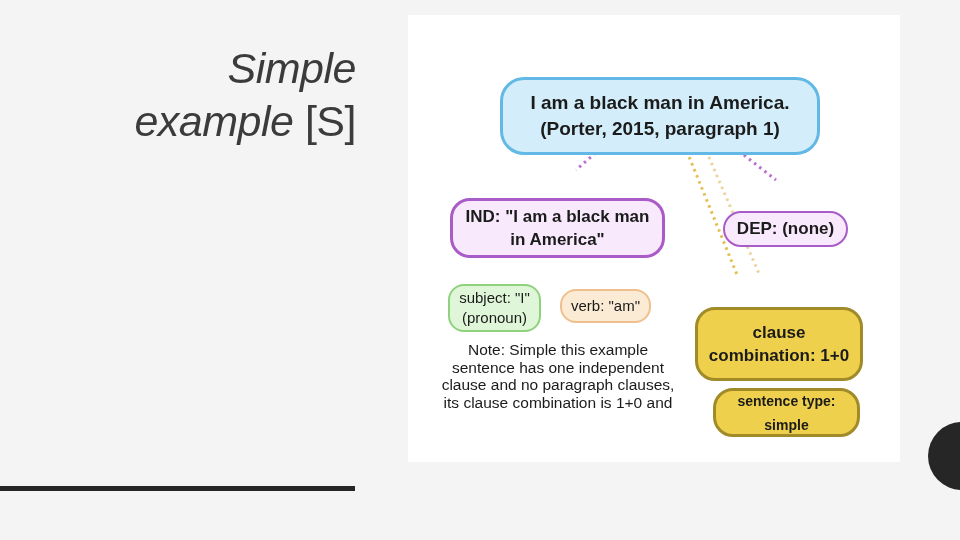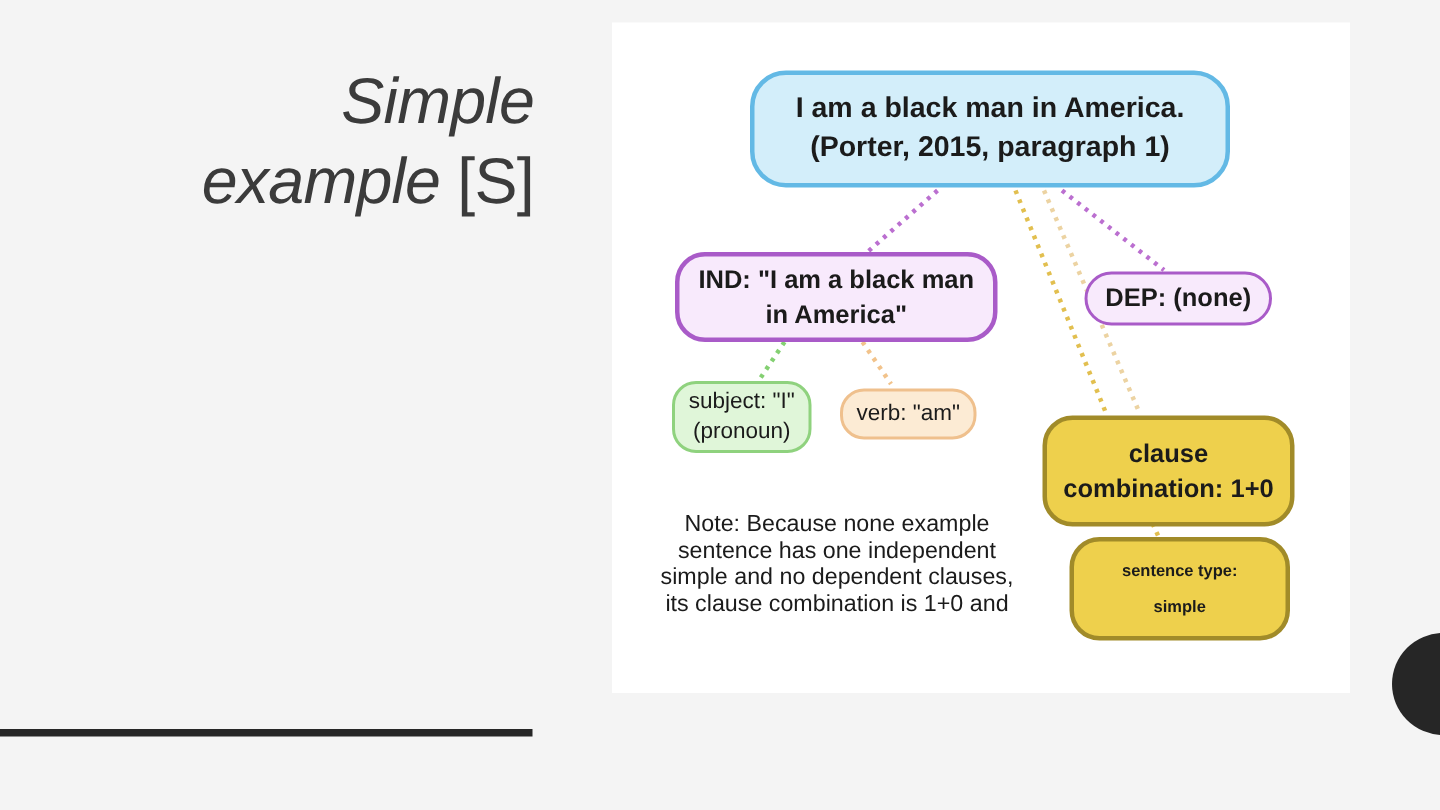--- a/index.html
+++ b/index.html
@@ -39,21 +39,21 @@
   .connectors line { stroke-width: 3; stroke-dasharray: 2.5 4; fill: none; }
   .conn-purple { stroke: var(--conn-purple); }
   .conn-gold   { stroke: var(--conn-gold); }
   .conn-beige  { stroke: var(--conn-beige); }
   .conn-green  { stroke: var(--conn-green); }
   .conn-orange { stroke: var(--conn-orange); }
 
   .node {
     position: absolute; box-sizing: border-box;
     display: flex; flex-direction: column; justify-content: center;
-    text-align: center; color: var(--ink);
+    text-align: center; color: var(--ink); margin-top: 30px;
   }
   .node-sentence {
     left: 92px; top: 32px; width: 320px; height: 78px;
     background: var(--sentence-fill); border: 3px solid var(--sentence-border);
     border-radius: 24px; font-weight: 700; font-size: 19px; line-height: 26px;
   }
   .node-ind {
     left: 42px; top: 153px; width: 215px; height: 60px;
     background: var(--clause-fill); border: 3px solid var(--clause-border);
     border-radius: 20px; font-weight: 700; font-size: 17px; line-height: 23px;
@@ -72,23 +72,23 @@
     left: 152px; top: 244px; width: 91px; height: 34px;
     background: var(--verb-fill); border: 2px solid var(--verb-border);
     border-radius: 16px; font-weight: 400; font-size: 15px; line-height: 18px;
   }
   .node-clause-combo {
     left: 287px; top: 262px; width: 168px; height: 74px;
     background: var(--result-fill); border: 3px solid var(--result-border);
     border-radius: 20px; font-weight: 700; font-size: 17px; line-height: 23px;
   }
   .node-sentence-type {
-    left: 305px; top: 343px; width: 147px; height: 69px;
+    left: 305px; top: 343px; width: 147px; height: 49px;
     background: var(--result-fill); border: 3px solid var(--result-border);
-    border-radius: 20px; font-weight: 700; font-size: 11px; line-height: 24px;
+    border-radius: 20px; font-weight: 700; font-size: 14px; line-height: 24px;
   }
   .note {
     position: absolute; left: 25px; top: 326px; width: 250px;
     text-align: center; color: var(--ink);
     font-size: 15.5px; line-height: 17.6px; font-weight: 400;
   }
 </style>
 </head>
 <body>
 
@@ -140,23 +140,23 @@
       <div>clause</div>
       <div>combination: 1+0</div>
     </div>
 
     <div class="node node-sentence-type">
       <div>sentence type:</div>
       <div>simple</div>
     </div>
 
     <div class="note">
-      <div>Note: Because none example</div>
+      <div>Note: Simple this example</div>
       <div>sentence has one independent</div>
-      <div>simple and no dependent clauses,</div>
+      <div>clause and no paragraph clauses,</div>
       <div>its clause combination is 1+0 and</div>
     </div>
 
   </div>
 
   <div class="corner-circle"></div>
 
 </div>
 
 </body></html>

